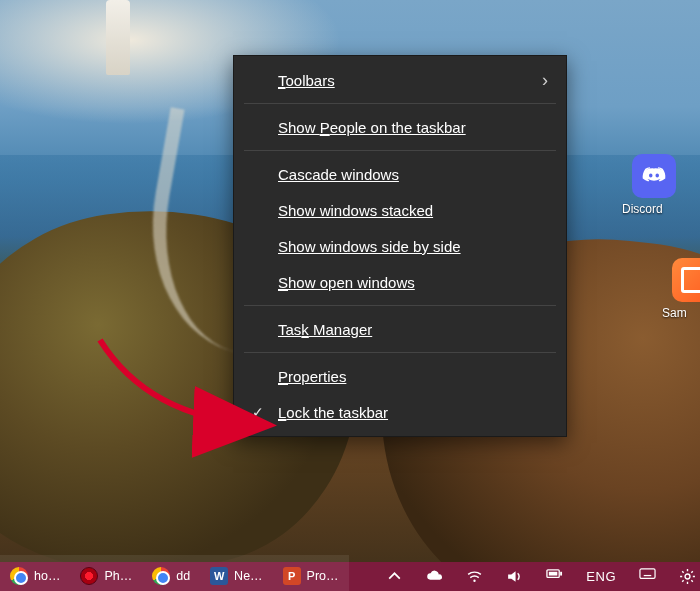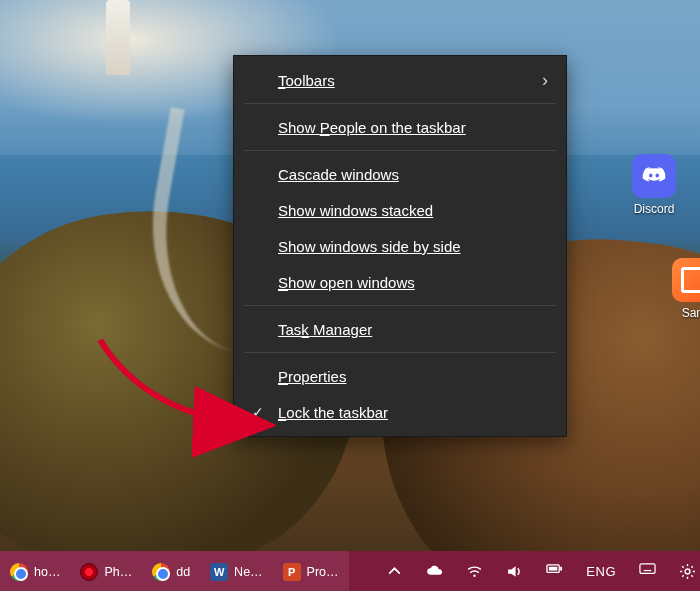--- a/index.html
+++ b/index.html
@@ -50,21 +50,21 @@
   }
   .path {
     position:absolute; left:150px; top:115px; width:110px; height:230px;
     border-left: 14px solid rgba(225,220,205,.55);
     border-radius: 0 0 0 200px / 0 0 0 260px;
     transform: rotate(10deg);
     filter: blur(1px);
   }
 
   
-  .desk-icon { position:absolute; width:64px; text-align:center; color:#fff; font-size:12px;
+  .desk-icon { position:absolute; width:64px; text-align:left; color:#fff; font-size:12px;
                text-shadow:0 1px 2px rgba(0,0,0,.8); }
   .desk-icon .glyph { width:44px; height:44px; margin:0 auto 4px; border-radius:10px;
                       display:flex; align-items:center; justify-content:center; }
   .discord .glyph { background:#5865F2; }
   .discord .glyph svg { width:26px; height:26px; fill:#fff; }
   .samsung .glyph { background: linear-gradient(135deg,#ff8a3c,#ff5a1f); }
   .samsung .glyph::after { content:""; width:20px; height:20px; border:3px solid #fff;
                            border-radius:3px; display:block; }
 
   
@@ -94,23 +94,23 @@
     background:#cfcfcf; border-radius:50%;
   }
   .ctx u { text-decoration: underline; text-underline-offset:2px; }
 
   
   .anno { position:absolute; left:90px; top:330px; width:220px; height:130px;
           pointer-events:none; }
 
   
   .taskbar {
-    position:absolute; left:0; right:0; bottom:0; height:40px;
+    position:absolute; left:0; right:0; bottom:0; height:29px;
     background:#7d1b3d;
-    display:flex; color:#fff; font-size:12.5px;margin-top:24px;
+    display:flex; align-items:center; color:#fff; font-size:12.5px;margin-top:24px;
   }
   .tb-item {
     display:flex; align-items:center; gap:6px; height:44px; padding:0 10px;
     border-bottom:2px solid transparent;
   }
   .tb-item.active { background:rgba(255,255,255,.08); border-bottom-color:#8fb6ff; }
   .tb-item .ticon { width:18px; height:18px; display:flex; align-items:center; justify-content:center; }
   .tb-item .tlabel { max-width:38px; overflow:hidden; white-space:nowrap; text-overflow:ellipsis; }
   .tb-spacer { flex:1; }
   .tray { display:flex; align-items:center; gap:23px; padding:0 4px 0 6px; }

